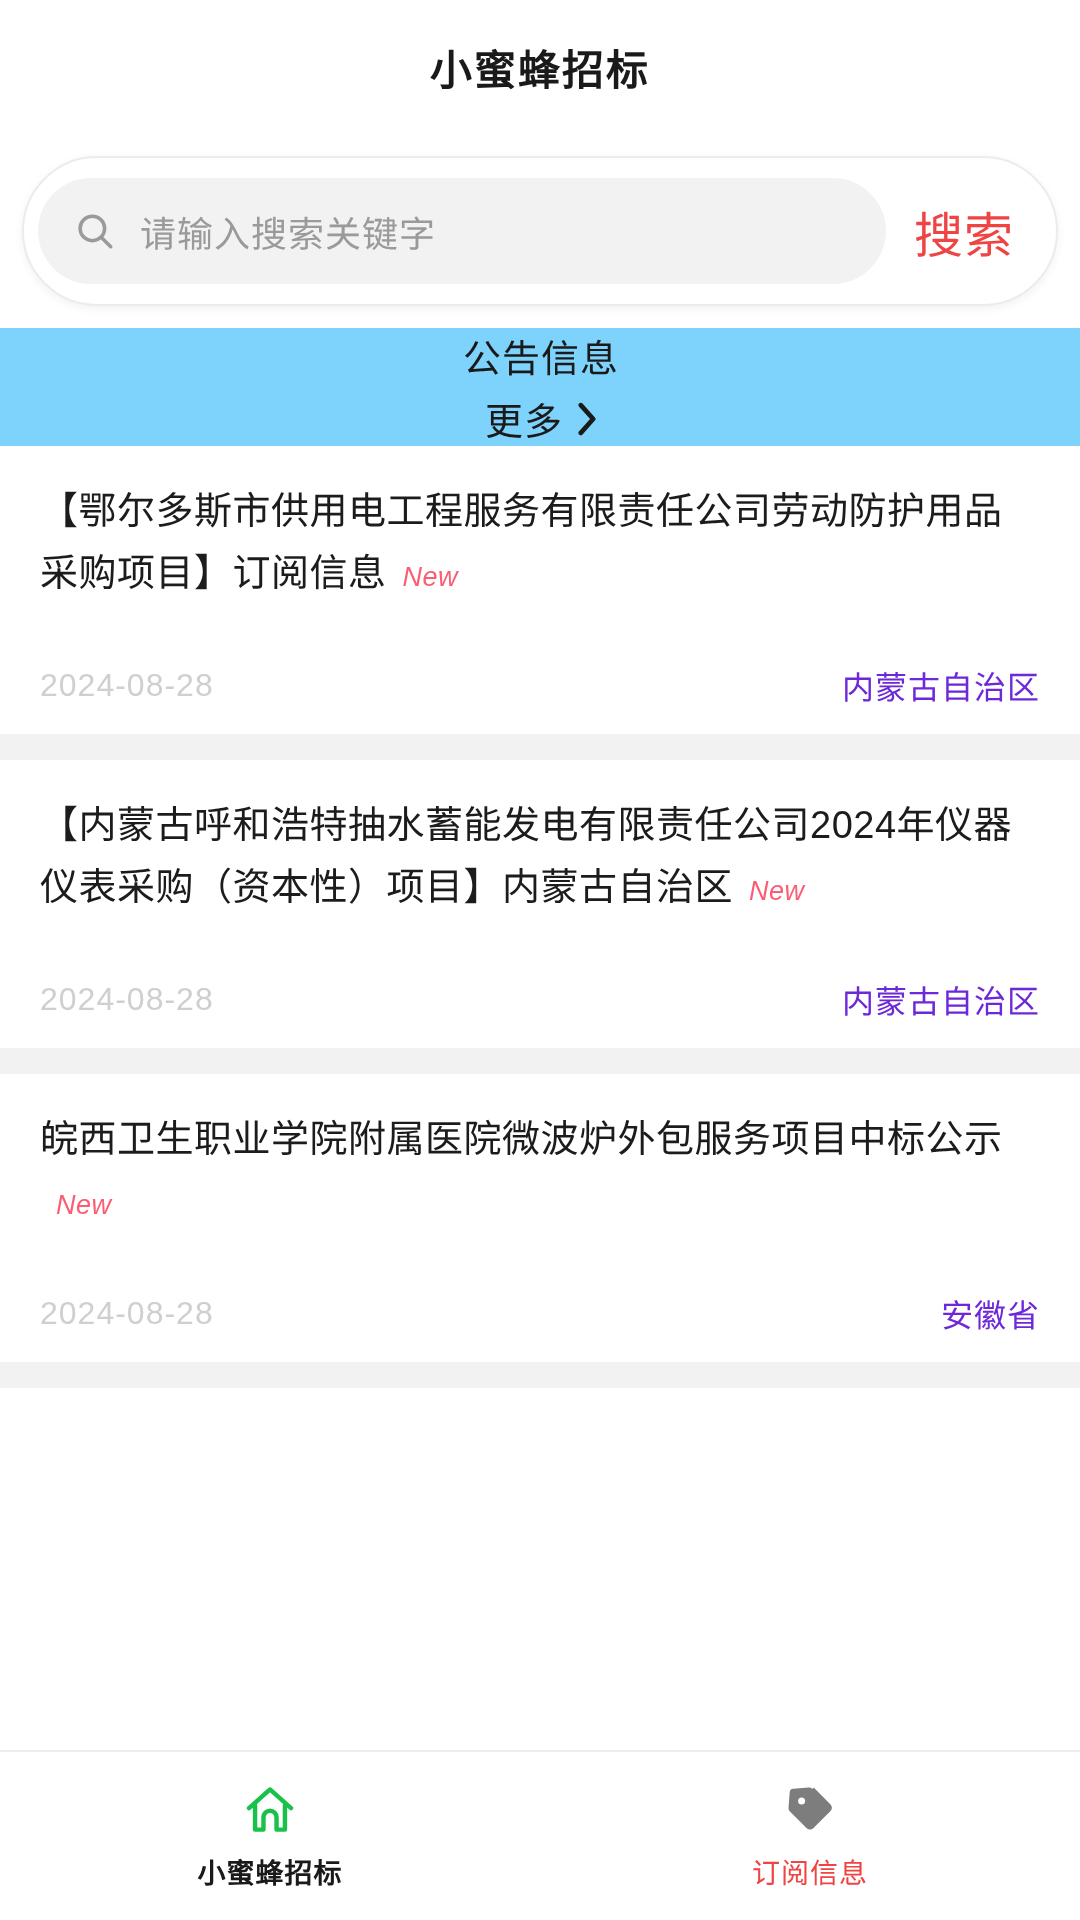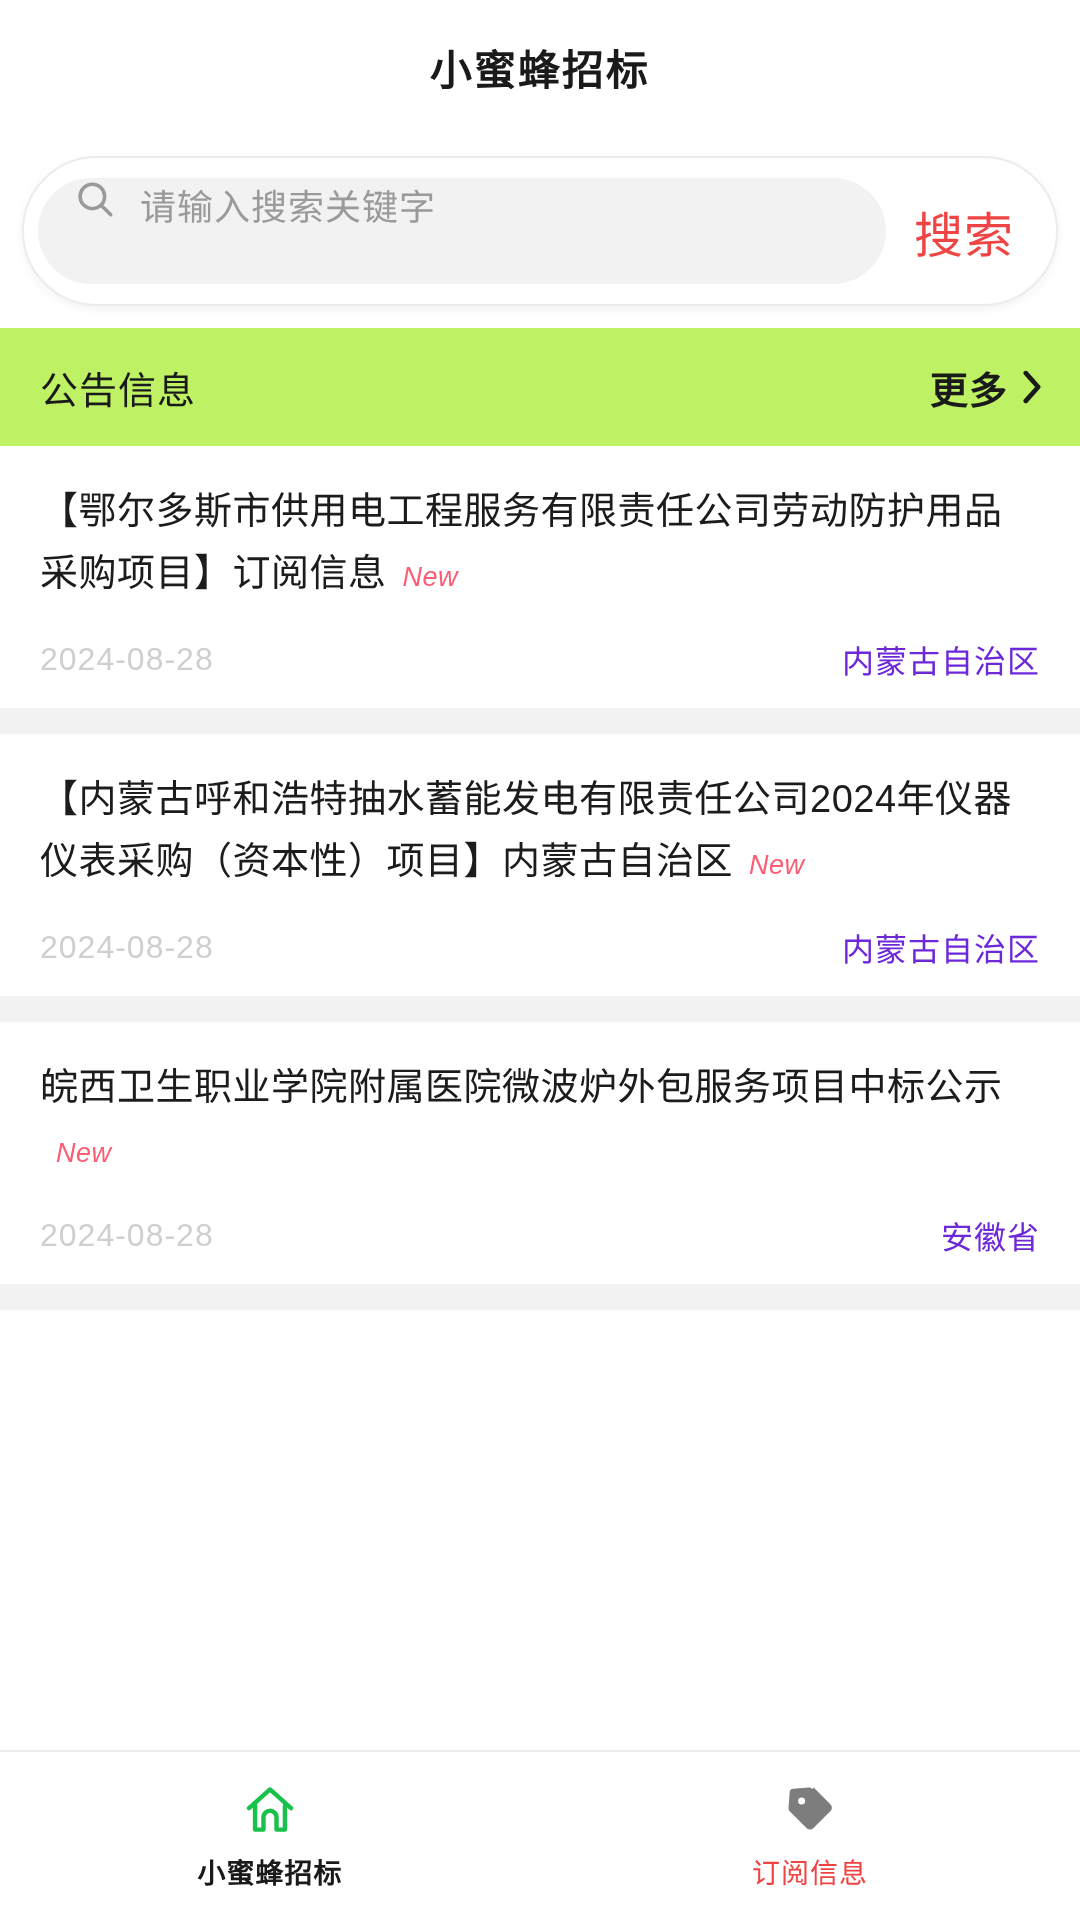--- a/index.html
+++ b/index.html
@@ -46,21 +46,21 @@
     align-items: center;
     padding: 0 10px 0 14px;
     box-sizing: border-box;
   }
   .search-field {
     flex: 1;
     height: 106px;
     background: #f2f2f2;
     border-radius: 53px;
     display: flex;
-    align-items: flex-start;
+    align-items: center;
     padding-left: 36px;
     box-sizing: border-box;
   }
   .search-icon {
     width: 42px;
     height: 42px;
     flex: 0 0 auto;
     display: block;
   }
   .search-placeholder {
@@ -82,39 +82,40 @@
     font-family: inherit;
   }
 
   
   .section-head {
     height: 118px;
     display: flex;
     align-items: center;
     justify-content: space-between;
     padding: 0 38px 0 40px;
-    background: #bef264;
-    box-sizing: border-box;
+    background: #7dd3fc;
+    box-sizing: border-box;
+    flex-direction: column;
   }
   .section-title {
     font-size: 38px;
     color: #1a1a1a;
     font-weight: 500;
     letter-spacing: 1px;
   }
   .section-more {
     display: flex;
     align-items: center;
     gap: 14px;
     cursor: pointer;
   }
   .section-more-label {
     font-size: 38px;
     color: #1a1a1a;
-    font-weight: 700;
+    font-weight: 400;
     letter-spacing: 1px;
   }
   .chevron-right {
     width: 20px;
     height: 34px;
     display: block;
   }
 
   
   .list { background: #ffffff; }
@@ -135,21 +136,21 @@
     font-size: 27px;
     color: #fb5d74;
     font-weight: 400;
     margin-left: 16px;
     letter-spacing: 0.5px;
     white-space: nowrap;
     font-family: "Liberation Sans", sans-serif;
     font-style: italic;
   }
   .news-meta {
-    margin-top: 28px;
+    margin-top: 54px;
     display: flex;
     align-items: center;
     justify-content: space-between;
     gap: 34px;
   }
   .news-date {
     font-size: 32px;
     color: #cfcfcf;
     letter-spacing: 1px;
   }

